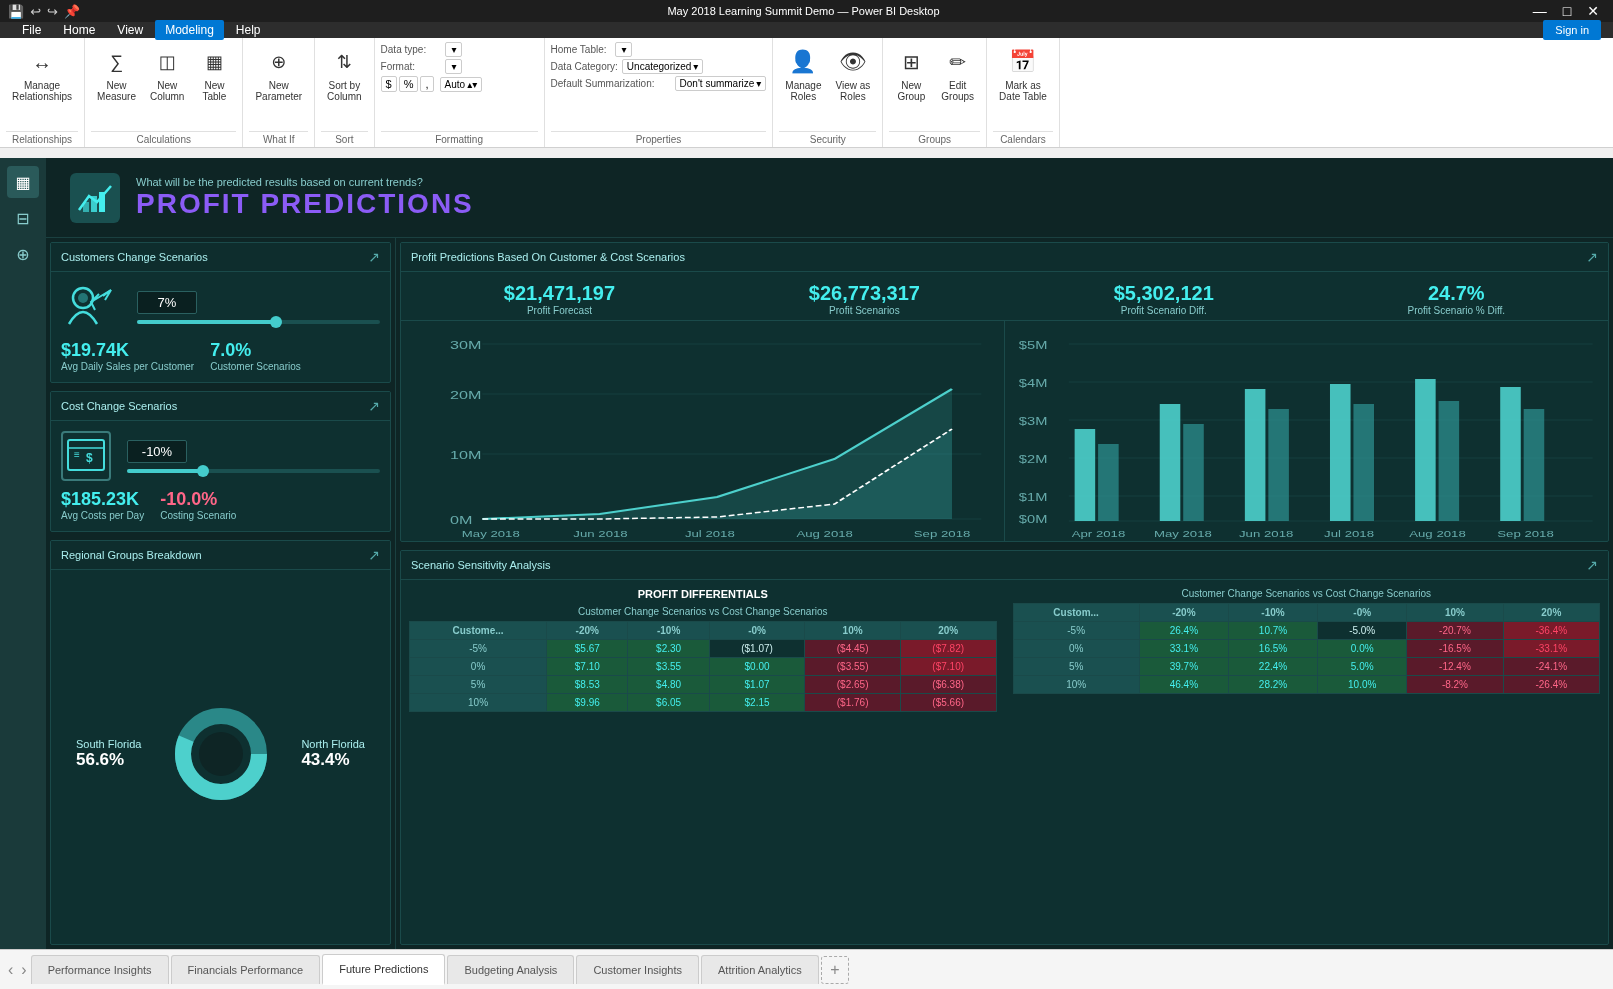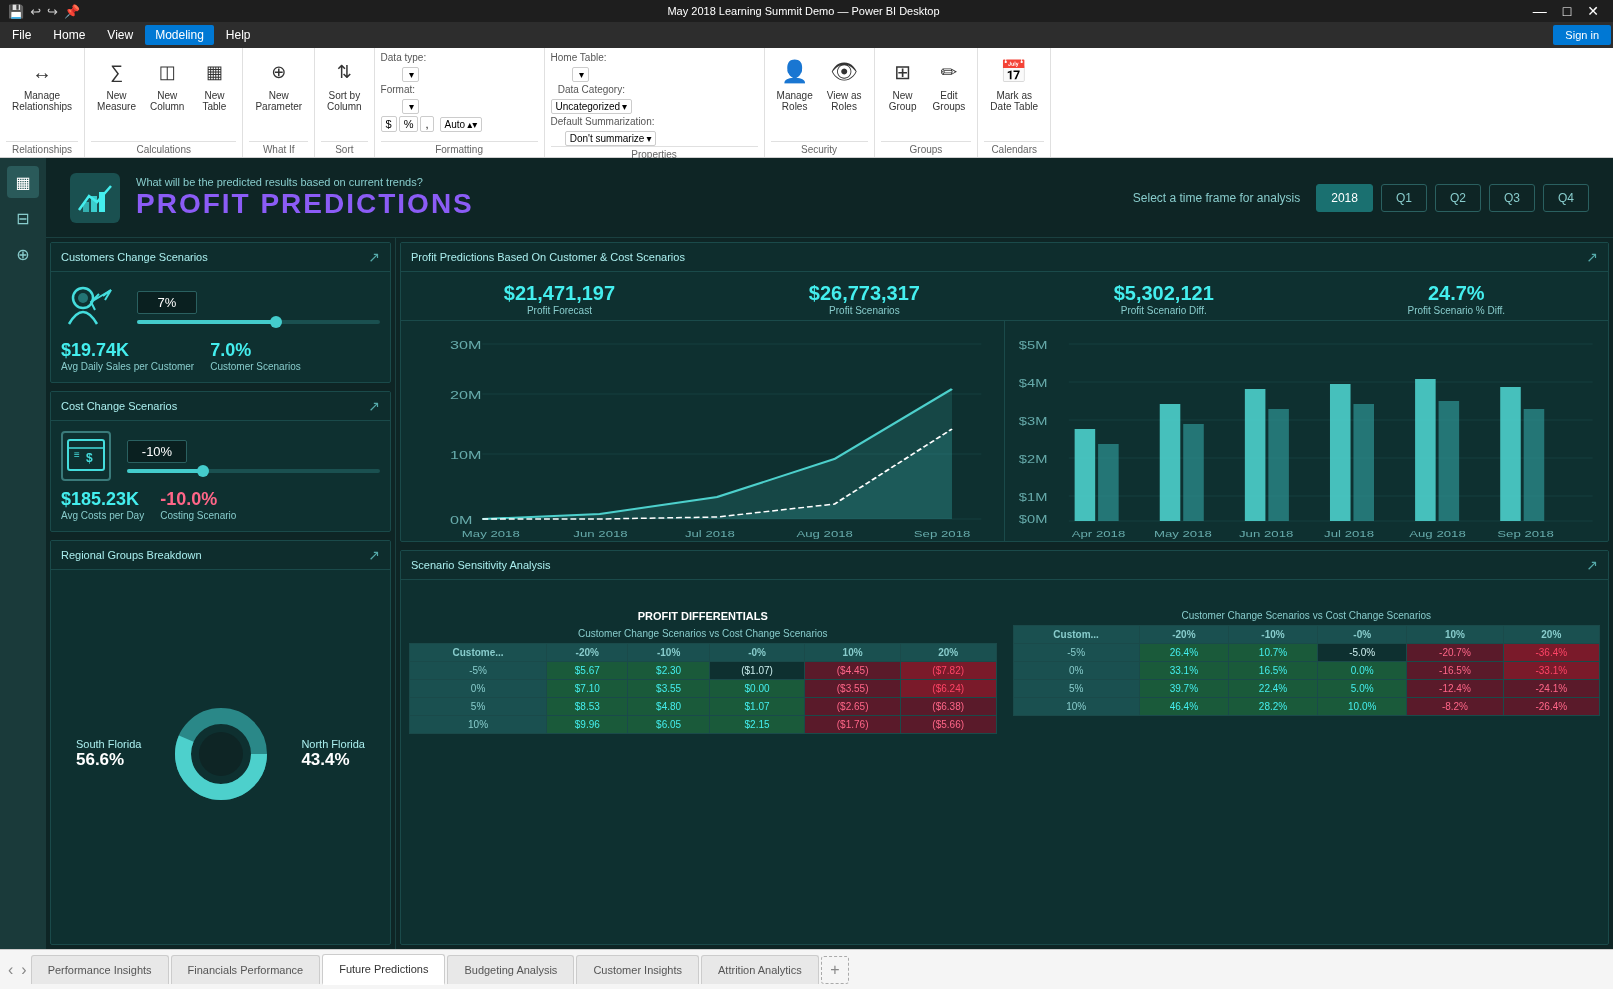--- a/index.html
+++ b/index.html
@@ -4,34 +4,34 @@
   <style>
     * { box-sizing: border-box; margin: 0; padding: 0; }
     body { font-family: 'Segoe UI', Arial, sans-serif; font-size: 11px; background: #f0f0f0; width: 1613px; height: 989px; overflow: hidden; }
 
     
     #title-bar { background: #1e1e1e; color: #fff; height: 22px; display: flex; align-items: center; justify-content: space-between; padding: 0 8px; font-size: 11px; }
     #title-bar .title { flex: 1; text-align: center; }
     #title-bar .controls { display: flex; gap: 4px; font-size: 14px; }
 
     
-    #menu-bar { background: #2d2d2d; color: #fff; height: 26px; display: flex; align-items: center; padding: 0 2px; gap: 2px; }
+    #menu-bar { background: #2d2d2d; color: #fff; height: 16px; display: flex; align-items: center; padding: 0 12px; gap: 2px; }
     .menu-item { padding: 3px 10px; cursor: pointer; font-size: 12px; border-radius: 2px; }
     .menu-item:hover, .menu-item.active { background: #0078d4; }
     .menu-item.active { background: #0078d4; }
 
     
     #ribbon { background: #ffffff; border-bottom: 1px solid #d0d0d0; height: 110px; display: flex; padding: 0; }
     .ribbon-group { display: flex; flex-direction: column; border-right: 1px solid #e0e0e0; padding: 4px 6px 2px 6px; min-width: fit-content; }
     .ribbon-group-label { font-size: 10px; color: #666; text-align: center; margin-top: auto; padding-top: 2px; border-top: 1px solid #e0e0e0; }
     .ribbon-items { display: flex; align-items: flex-start; gap: 2px; flex: 1; }
     .ribbon-btn { display: flex; flex-direction: column; align-items: center; padding: 4px 6px; cursor: pointer; border-radius: 3px; min-width: 44px; font-size: 10px; color: #333; text-align: center; gap: 2px; }
     .ribbon-icon { width: 32px; height: 32px; display: flex; align-items: center; justify-content: center; font-size: 20px; }
     .dropdown-btn { display: flex; align-items: center; gap: 2px; border: 1px solid #ccc; border-radius: 2px; padding: 1px 4px; cursor: pointer; font-size: 10px; background: #fff; }
-    .prop-row { display: flex; align-items: center; gap: 4px; font-size: 10px; flex-direction: column; }
+    .prop-row { display: flex; align-items: center; gap: 4px; font-size: 10px; }
     .prop-label { color: #555; min-width: 60px; }
 
     
     .format-btns { display: flex; gap: 2px; align-items: center; flex-wrap: wrap; max-width: 160px; }
     .fmt-btn { border: 1px solid #ccc; background: #fff; padding: 1px 4px; cursor: pointer; font-size: 11px; border-radius: 2px; }
 
     
     #left-sidebar { position: absolute; left: 0; top: 158px; width: 46px; background: #1a3a3a; height: calc(989px - 158px - 40px); display: flex; flex-direction: column; align-items: center; padding: 8px 0; gap: 4px; }
     .sidebar-icon { width: 32px; height: 32px; display: flex; align-items: center; justify-content: center; cursor: pointer; border-radius: 4px; color: #8cc; font-size: 16px; }
     .sidebar-icon:hover, .sidebar-icon.active { background: #2a5a5a; color: #fff; }
@@ -313,28 +313,20 @@
             <rect x="8" y="24" width="6" height="10" fill="#4ee" opacity="0.6"></rect>
             <rect x="16" y="18" width="6" height="16" fill="#4ee" opacity="0.8"></rect>
             <rect x="24" y="14" width="6" height="20" fill="#4ee"></rect>
           </svg>
         </div>
         <div class="header-text">
           <div class="header-subtitle">What will be the predicted results based on current trends?</div>
           <div class="header-title">PROFIT PREDICTIONS</div>
         </div>
       </div>
-      <div class="header-right">
-        <span class="time-label">Select a time frame for analysis</span>
-        <button class="time-btn active">2018</button>
-        <button class="time-btn">Q1</button>
-        <button class="time-btn">Q2</button>
-        <button class="time-btn">Q3</button>
-        <button class="time-btn">Q4</button>
-      </div>
     </div>
 
     <div id="left-panels">
 
       <div class="panel" id="customers-panel">
         <div class="panel-header">
           <span class="panel-title">Customers Change Scenarios</span>
           <span class="panel-icon-btn">↗</span>
         </div>
         <div class="scenario-content">
@@ -535,21 +527,21 @@
             </svg>
           </div>
         </div>
       </div>
 
       <div class="panel" id="sensitivity-panel" style="flex:1;overflow:hidden;">
         <div class="panel-header">
           <span class="panel-title">Scenario Sensitivity Analysis</span>
           <span class="panel-icon-btn">↗</span>
         </div>
-        <div class="sensitivity-content" style="height:calc(100% - 36px);overflow:auto;margin-top:22px;">
+        <div class="sensitivity-content" style="height:calc(100% - 36px);overflow:auto;">
 
           <div class="sens-table-section">
             <div class="sens-title">PROFIT DIFFERENTIALS</div>
             <div class="sens-subtitle">Customer Change Scenarios vs Cost Change Scenarios</div>
             <table class="sens-table">
               <thead>
                 <tr>
                   <th>Custome...</th>
                   <th>-20%</th>
                   <th>-10%</th>
@@ -566,21 +558,21 @@
                   <td>($1.07)</td>
                   <td class="cell-red">($4.45)</td>
                   <td class="cell-dark-red">($7.82)</td>
                 </tr>
                 <tr>
                   <td class="row-header">0%</td>
                   <td class="cell-green">$7.10</td>
                   <td class="cell-green">$3.55</td>
                   <td class="cell-green">$0.00</td>
                   <td class="cell-red">($3.55)</td>
-                  <td class="cell-dark-red">($6.24)</td>
+                  <td class="cell-dark-red">($7.10)</td>
                 </tr>
                 <tr>
                   <td class="row-header">5%</td>
                   <td class="cell-green">$8.53</td>
                   <td class="cell-green">$4.80</td>
                   <td class="cell-green">$1.07</td>
                   <td class="cell-red">($2.65)</td>
                   <td class="cell-red">($6.38)</td>
                 </tr>
                 <tr>

